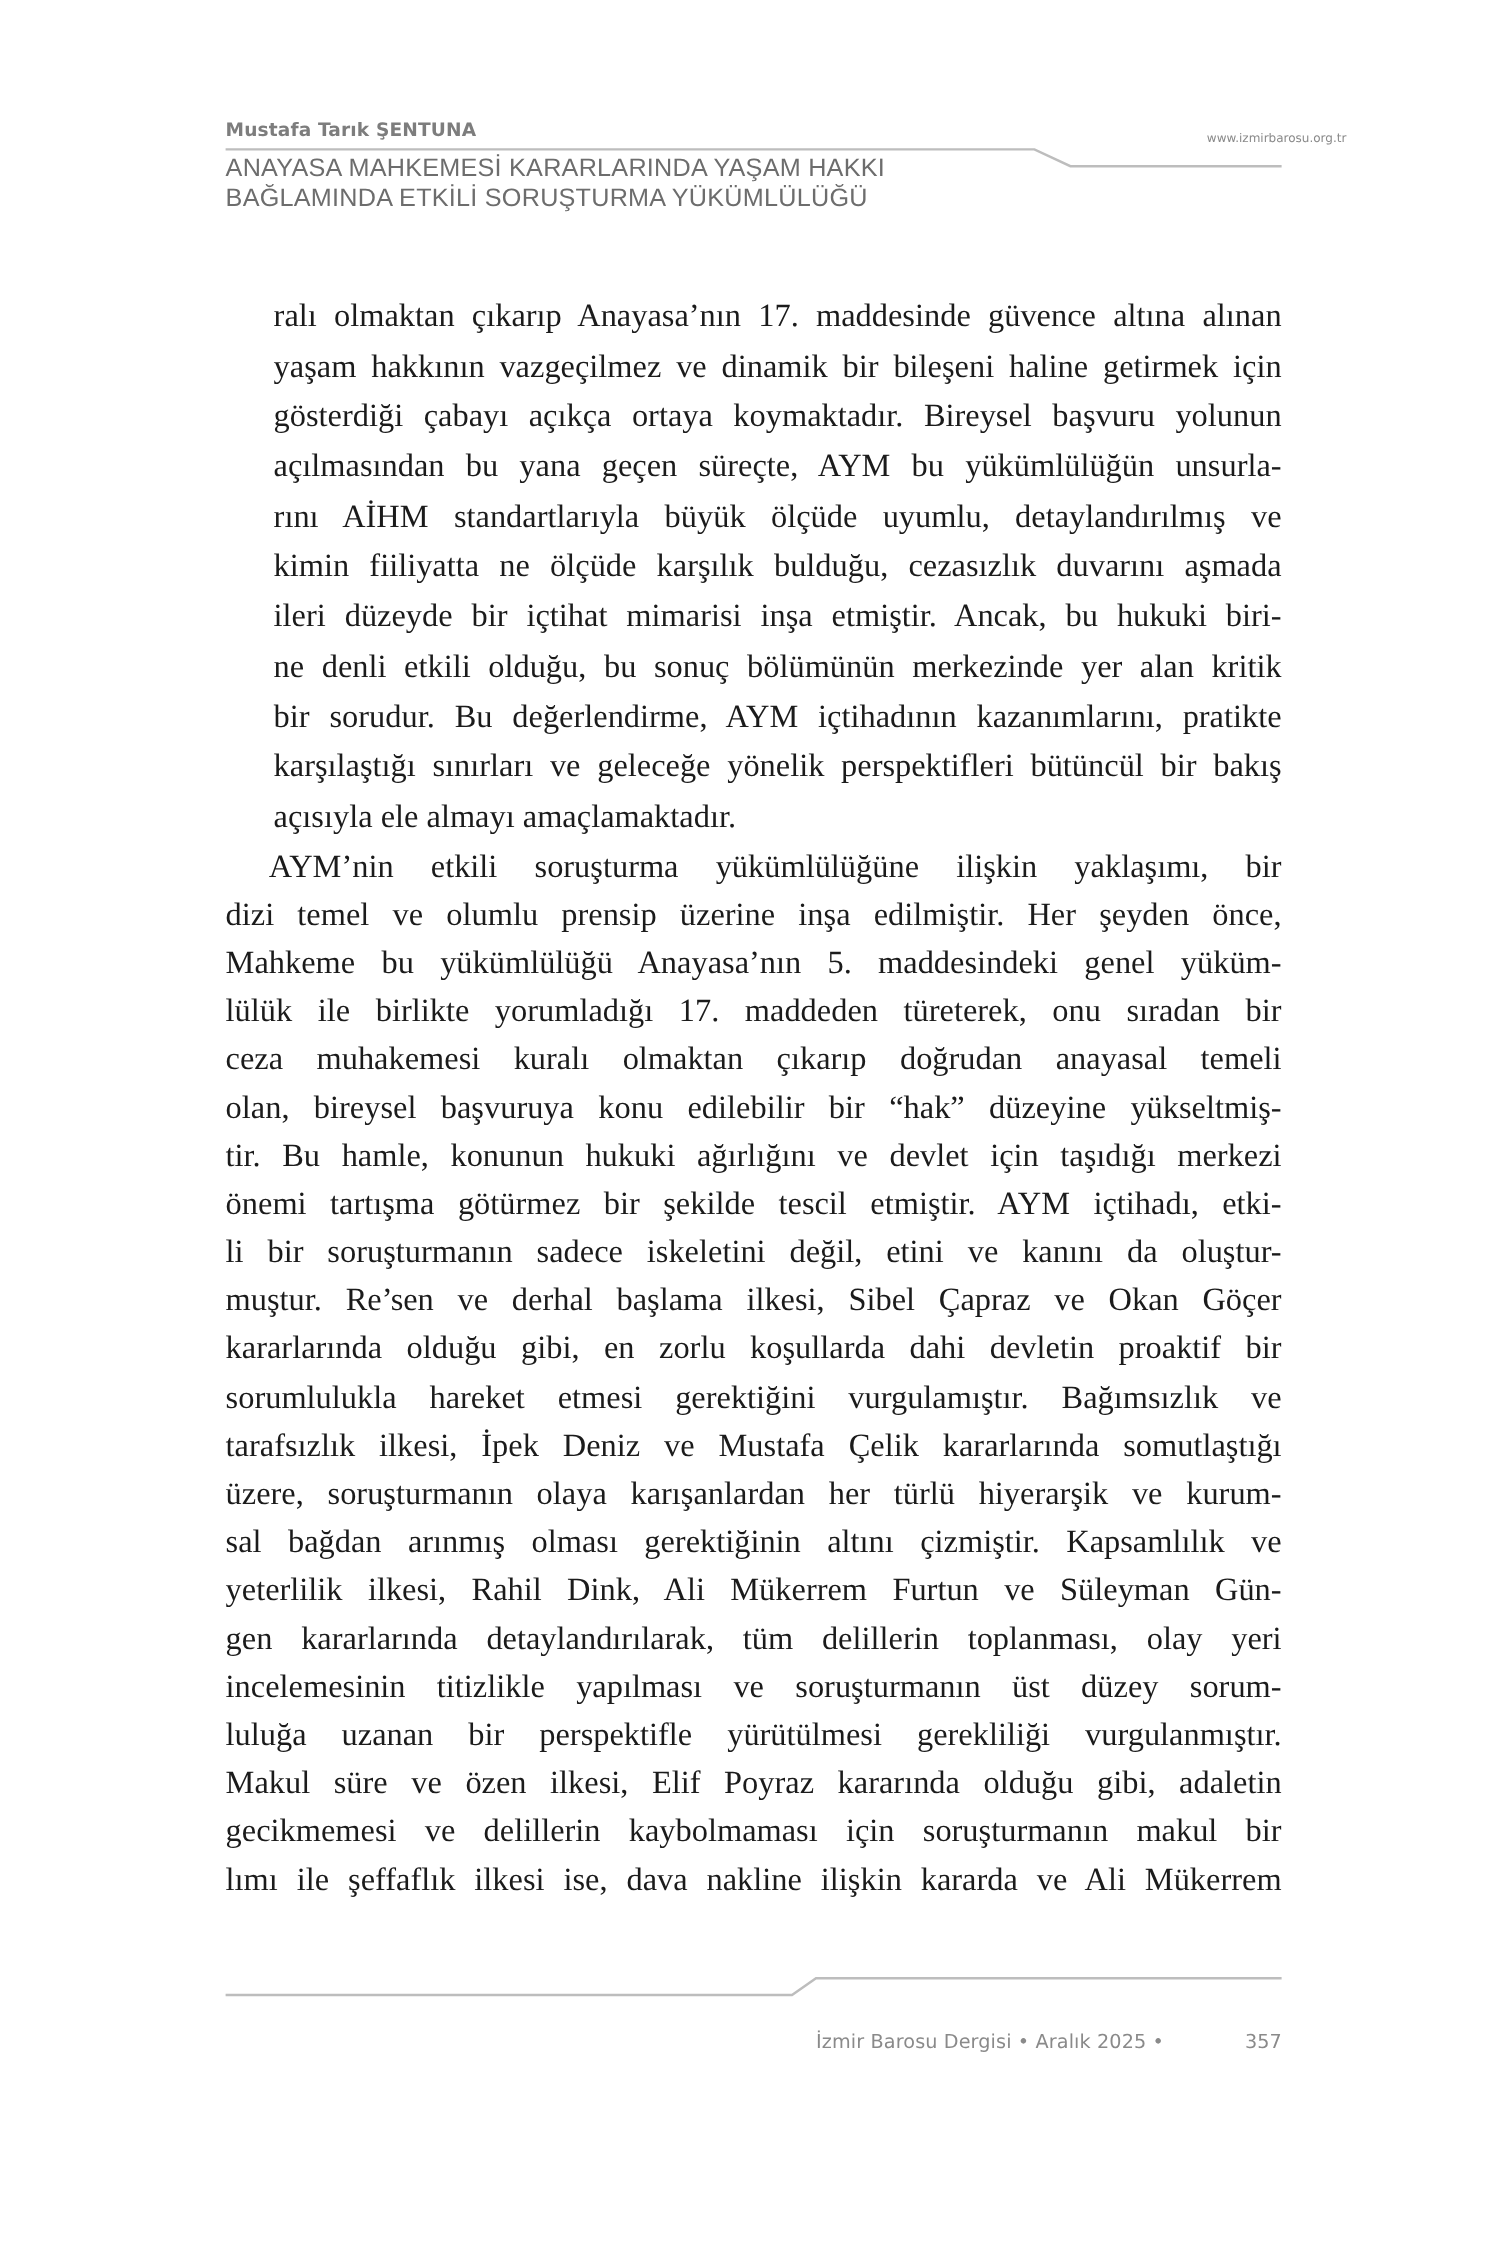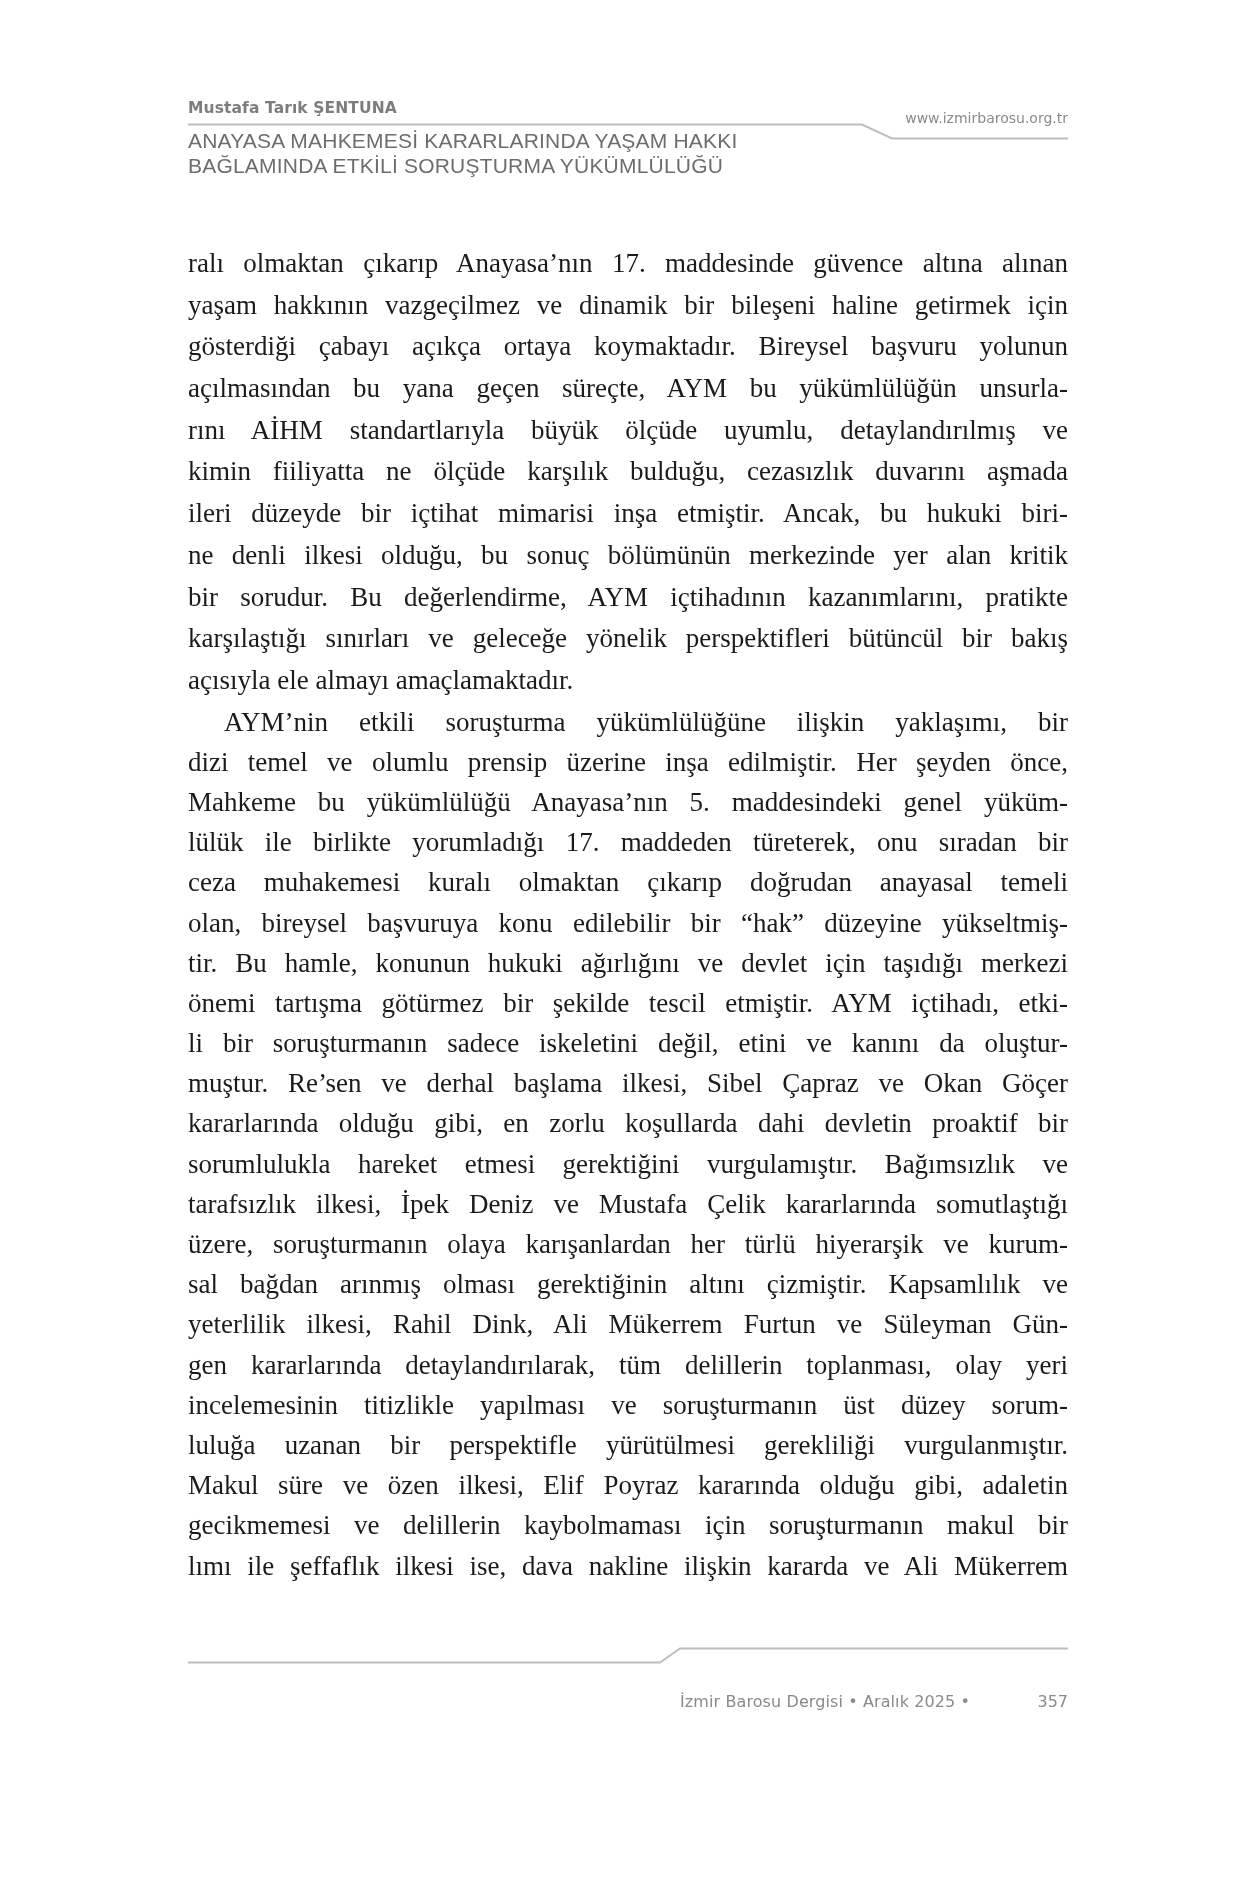--- a/index.html
+++ b/index.html
@@ -33,26 +33,26 @@
     top: 128px;
     font-family: "Liberation Sans", "DejaVu Sans", sans-serif;
     font-size: 21px;
     line-height: 25px;
     color: #6d6d6d;
     letter-spacing: 0.2px;
   }
   .header-title .line { display: block; white-space: nowrap; }
   .header-url {
     position: absolute;
-    left: 890px;
+    left: 944px;
     top: 110px;
     width: 178px;
     text-align: right;
     font-family: "DejaVu Sans", "Liberation Sans", sans-serif;
-    font-size: 14px;
+    font-size: 10px;
     color: #8a8a8a;
   }
   svg.rule { position: absolute; left: 0; top: 0; pointer-events: none; }
 
   
   .body-text {
     position: absolute;
     left: 188px;
     top: 243px;
     width: 880px;
@@ -66,21 +66,21 @@
     line-height: 40.2px;
     white-space: nowrap;
     text-align: justify;
     text-align-last: justify;
     overflow: hidden;
   }
   .para .ln.last {
     text-align-last: left;
   }
   .para .ln.indent { padding-left: 36px; }
-  .para.p1 .ln { height: 41.7px; line-height: 41.7px; }
+  .para.p1 .ln { height: 41.7px; line-height: 41.7px; margin-left: 40px; }
   .para.p2 { }
 
   
   .footer-text {
     position: absolute;
     left: 680px;
     top: 1652px;
     width: 388px;
     font-family: "DejaVu Sans", "Liberation Sans", sans-serif;
     font-size: 16px;
@@ -113,21 +113,21 @@
 
   <div class="body-text">
     <div class="para p1">
       <span class="ln" style="white-space: nowrap;">ralı olmaktan çıkarıp Anayasa’nın 17. maddesinde güvence altına alınan</span>
       <span class="ln" style="white-space: nowrap;">yaşam hakkının vazgeçilmez ve dinamik bir bileşeni haline getirmek için</span>
       <span class="ln" style="white-space: nowrap;">gösterdiği çabayı açıkça ortaya koymaktadır. Bireysel başvuru yolunun</span>
       <span class="ln" style="white-space: nowrap;">açılmasından bu yana geçen süreçte, AYM bu yükümlülüğün unsurla-</span>
       <span class="ln" style="white-space: nowrap;">rını AİHM standartlarıyla büyük ölçüde uyumlu, detaylandırılmış ve</span>
       <span class="ln" style="white-space: nowrap;">kimin fiiliyatta ne ölçüde karşılık bulduğu, cezasızlık duvarını aşmada</span>
       <span class="ln" style="white-space: nowrap;">ileri düzeyde bir içtihat mimarisi inşa etmiştir. Ancak, bu hukuki biri-</span>
-      <span class="ln" style="white-space: nowrap;">ne denli ilkesi olduğu, bu sonuç bölümünün merkezinde yer alan kritik</span>
+      <span class="ln" style="white-space: nowrap;">ne denli etkili olduğu, bu sonuç bölümünün merkezinde yer alan kritik</span>
       <span class="ln" style="white-space: nowrap;">bir sorudur. Bu değerlendirme, AYM içtihadının kazanımlarını, pratikte</span>
       <span class="ln" style="white-space: nowrap;">karşılaştığı sınırları ve geleceğe yönelik perspektifleri bütüncül bir bakış</span>
       <span class="ln last" style="white-space: nowrap;">açısıyla ele almayı amaçlamaktadır.</span>
     </div>
 
     <div class="para p2">
       <span class="ln indent" style="white-space: nowrap;">AYM’nin etkili soruşturma yükümlülüğüne ilişkin yaklaşımı, bir</span>
       <span class="ln" style="white-space: nowrap;">dizi temel ve olumlu prensip üzerine inşa edilmiştir. Her şeyden önce,</span>
       <span class="ln" style="white-space: nowrap;">Mahkeme bu yükümlülüğü Anayasa’nın 5. maddesindeki genel yüküm-</span>
       <span class="ln" style="white-space: nowrap;">lülük ile birlikte yorumladığı 17. maddeden türeterek, onu sıradan bir</span>

